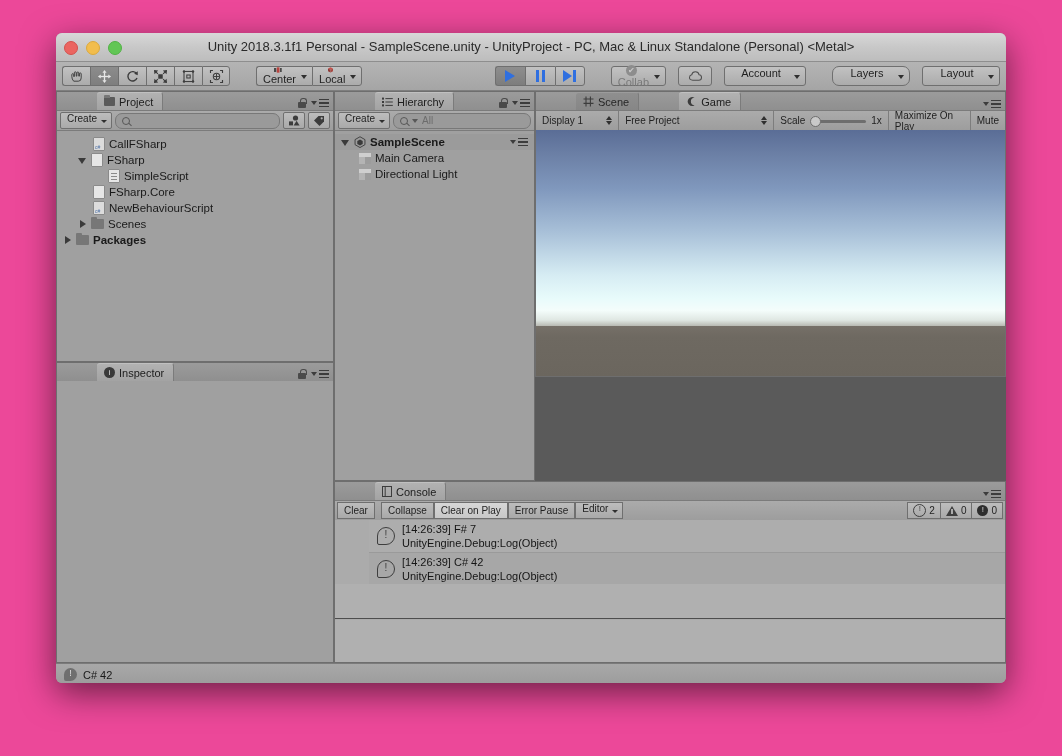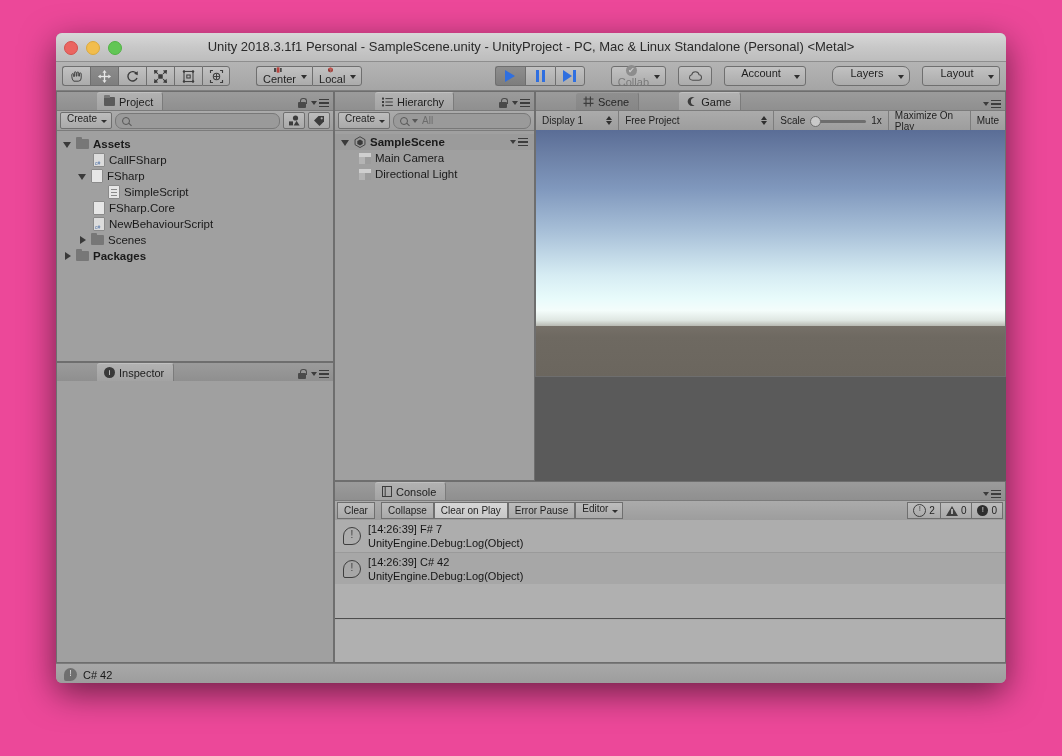--- a/index.html
+++ b/index.html
@@ -141,21 +141,21 @@
   .ico-info{width:11px;height:11px;border-radius:50%;border:1.3px solid #3e3e3e;position:relative;flex:none;}
   .ico-info:after{content:"!";position:absolute;left:0;right:0;top:-2px;text-align:center;font-size:8px;color:#3e3e3e;line-height:12px;}
   .ico-warn{width:0;height:0;border-left:6px solid transparent;border-right:6px solid transparent;border-bottom:10px solid transparent;position:relative;flex:none;}
   .ico-warn:before{content:"";position:absolute;left:-6px;top:0;width:0;height:0;border-left:6px solid transparent;border-right:6px solid transparent;border-bottom:10px solid #3e3e3e;}
   .ico-warn:after{content:"";position:absolute;left:-1.2px;top:3.5px;width:2.4px;height:5px;background:#ababab;}
   .ico-err{width:11px;height:11px;border-radius:50%;background:#2e2e2e;position:relative;flex:none;}
   .ico-err:after{content:"!";position:absolute;left:0;right:0;top:-1px;text-align:center;font-size:8px;color:#dcdcdc;line-height:12px;}
 
   .msgs{position:absolute;left:0;right:0;top:38px;bottom:0;background:#ababab;}
   .msg{height:32px;display:flex;align-items:center;gap:7px;padding:0 8px;
-    border-bottom:1px solid #9a9a9a;background:#adadad;}
+    border-bottom:1px solid #9a9a9a;background:#adadad;margin-left:34px;}
   .msg.alt{background:#a7a7a7;}
   .msg-ico{width:16px;height:16px;border-radius:50% 50% 50% 2px;border:1.4px solid #3e3e3e;position:relative;flex:none;}
   .msg-ico:after{content:"!";position:absolute;left:0;right:0;top:0;text-align:center;font-size:10px;line-height:14px;color:#3e3e3e;}
   .msg-text{font-size:11px;color:#151515;line-height:14px;}
   .msgfill{position:absolute;left:0;right:0;top:102px;bottom:43px;background:#b0b0b0;border-bottom:1px solid #4d4d4d;}
   .msgfoot{position:absolute;left:0;right:0;bottom:0;height:42px;background:#b0b0b0;}
 
   
   .statusbar{height:21px;background:linear-gradient(to bottom,#a8a8a8,#9c9c9c);
     border-top:1px solid #7b7b7b;display:flex;align-items:center;gap:6px;padding:0 8px;
@@ -352,25 +352,20 @@
               </svg>
         </div>
         <div class="sbtn" style="padding:0 4px">
           <svg width="12" height="11" viewBox="0 0 12 11">
                 <path d="M1 5.5 L5.5 1 L11 1 L11 6.5 L6.5 11 Z" fill="#3c3c3c"></path>
                 <circle cx="8.7" cy="3.3" r="1.1" fill="#b4b4b4"></circle>
               </svg>
         </div>
       </div>
       <div class="tree">
-        <div class="row">
-          <span class="arrow down"></span>
-          <span class="folder"></span>
-          <span class="bold">Assets</span>
-        </div>
         <div class="row" style="padding-left:36px">
           <span class="ficon cs"></span>
           <span>CallFSharp</span>
         </div>
         <div class="row" style="padding-left:21px">
           <span class="arrow down"></span>
           <span class="ficon"></span>
           <span>FSharp</span>
         </div>
         <div class="row" style="padding-left:51px">

